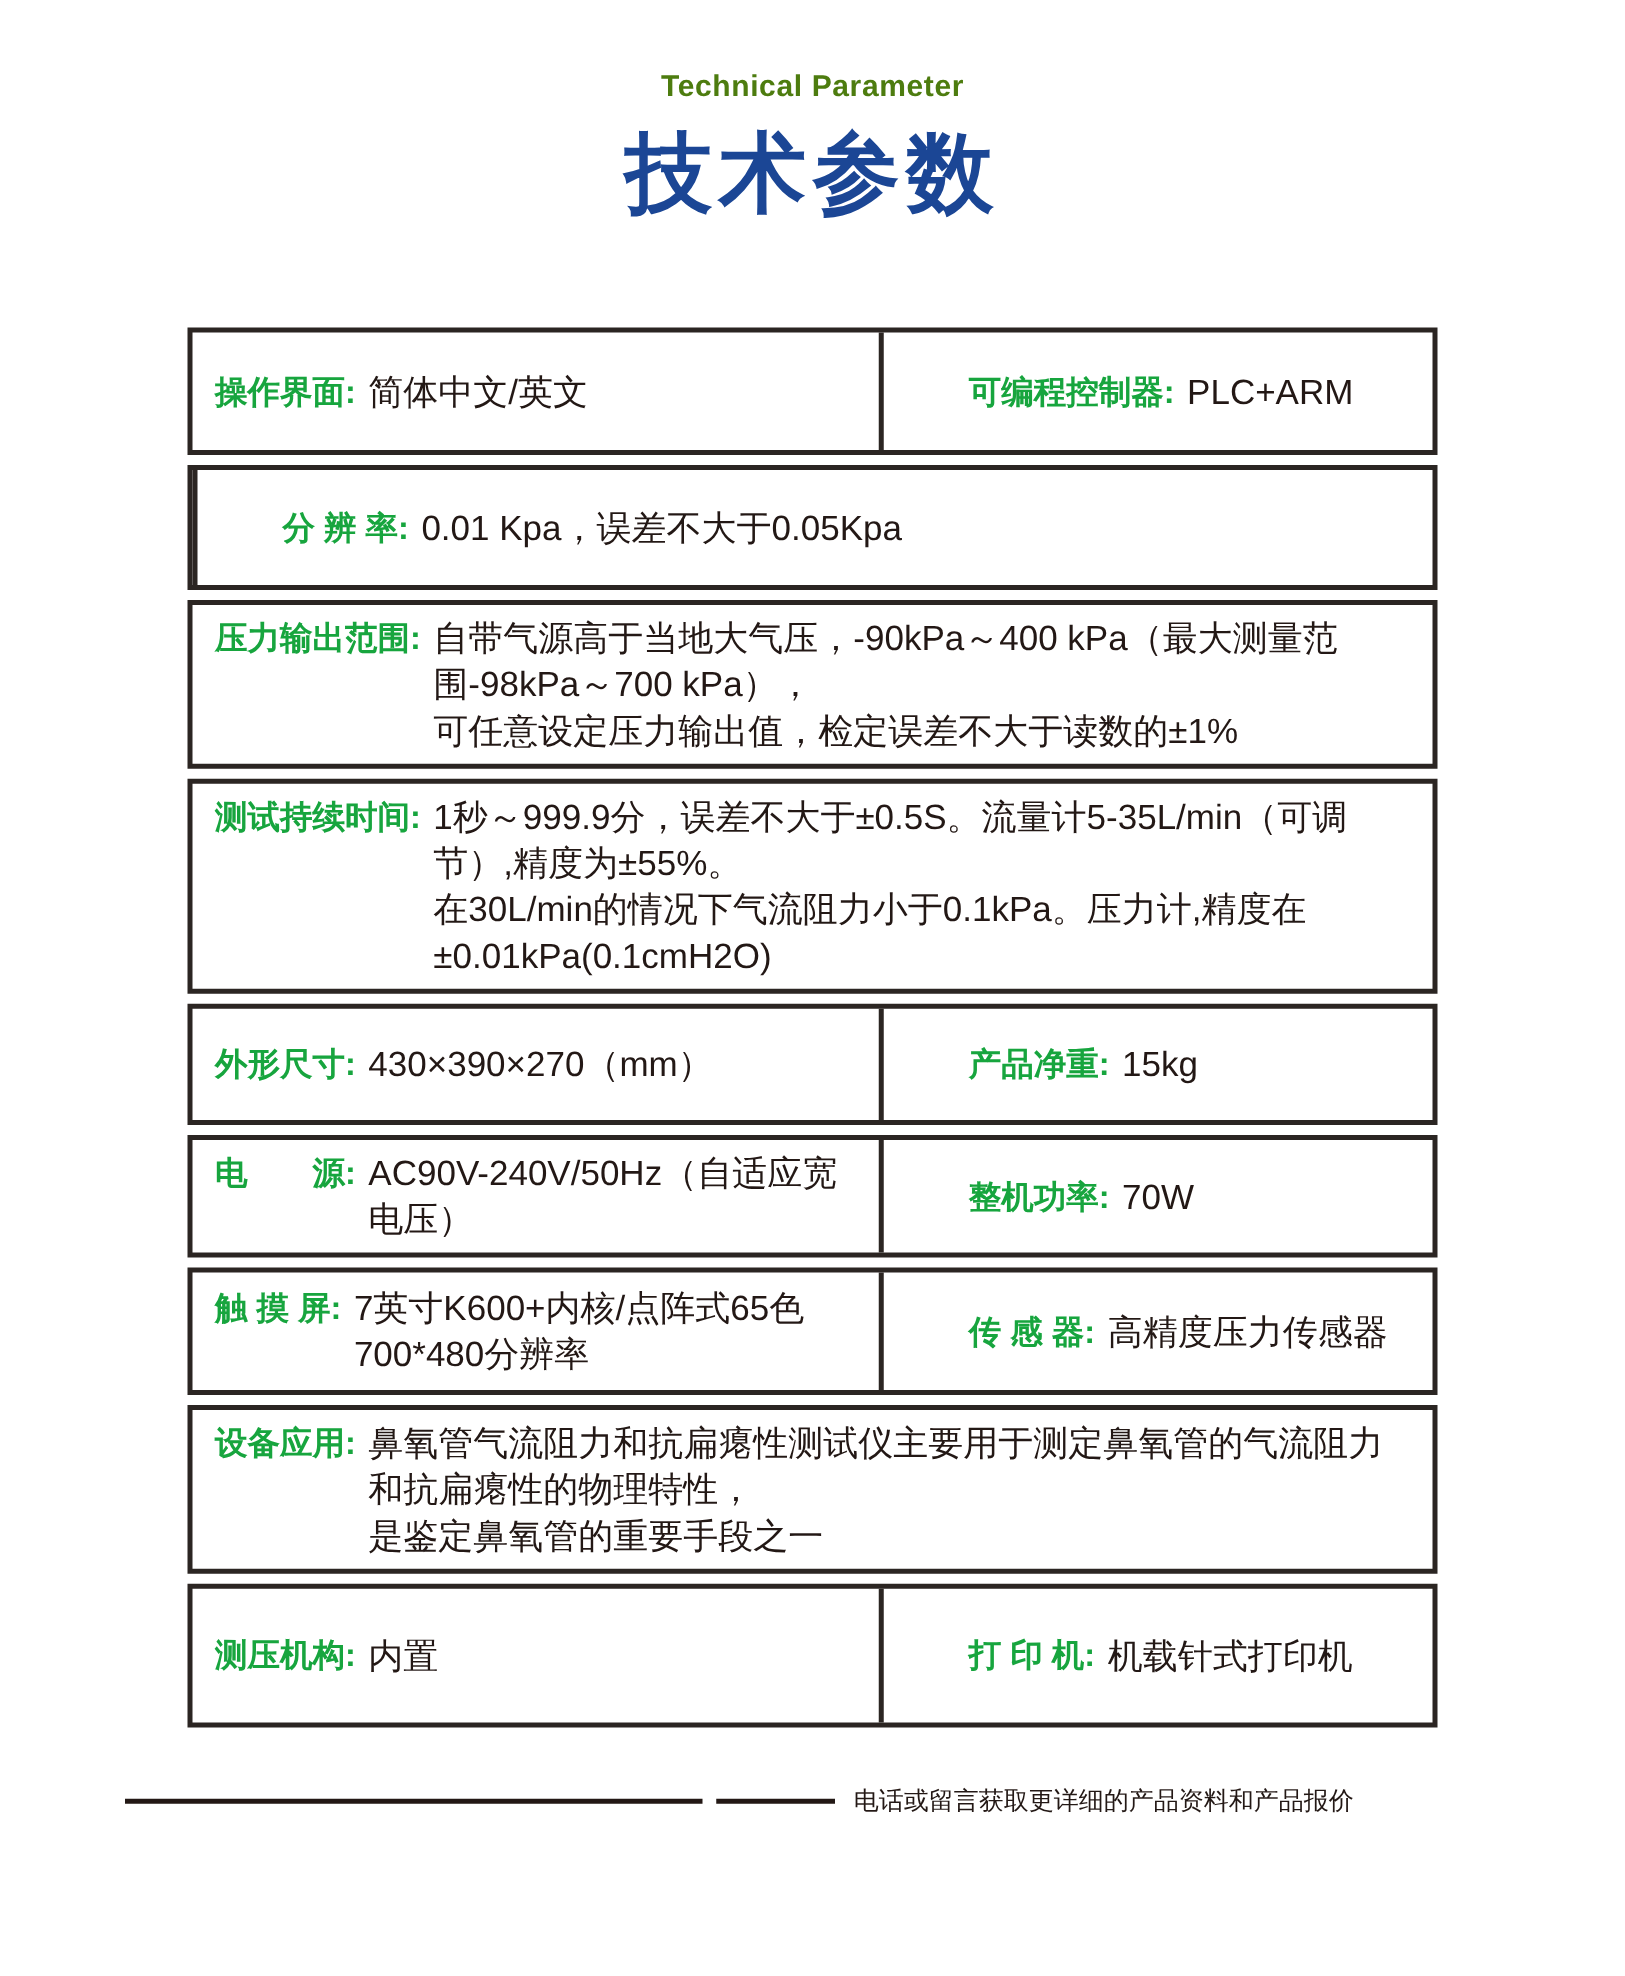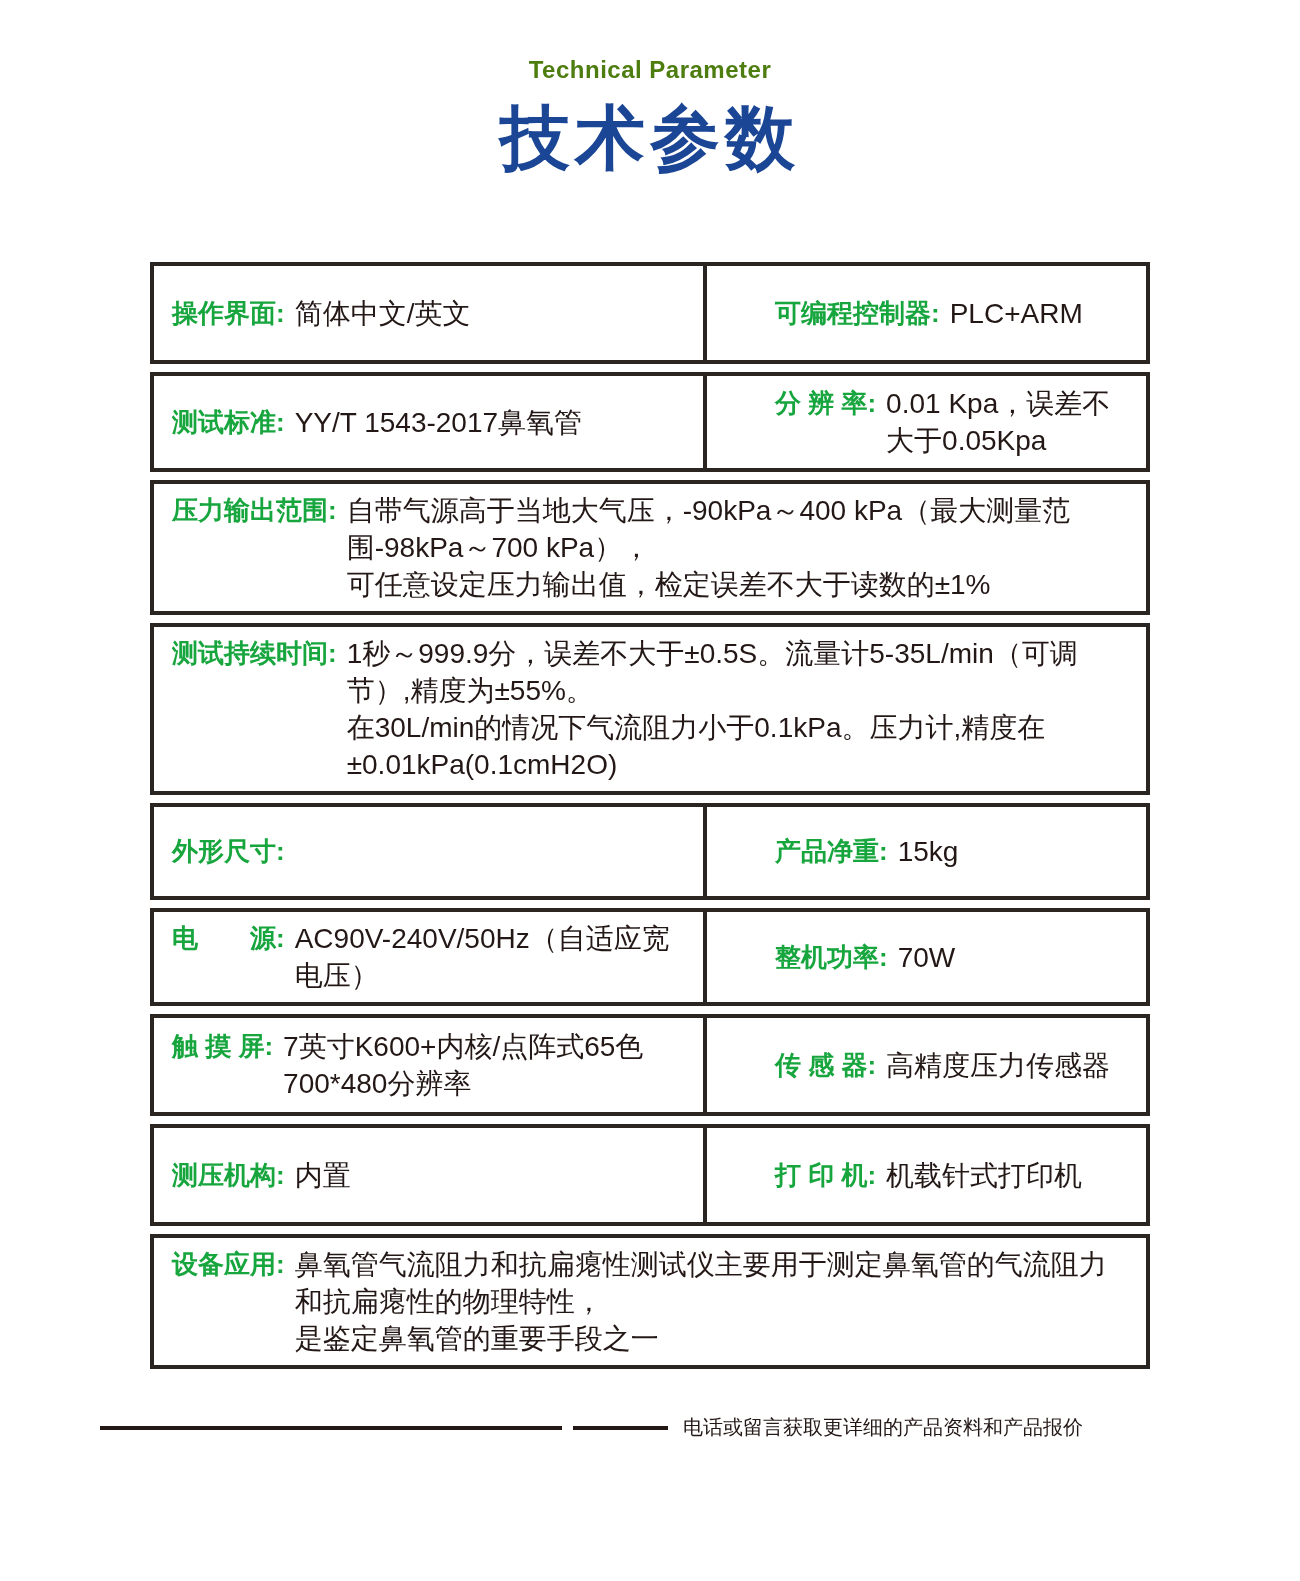--- a/index.html
+++ b/index.html
@@ -74,26 +74,20 @@
       <div class="vdiv"></div>
       <div class="cell right">
         <div class="kv">
           <span class="label">可编程控制器:</span>
           <span class="val"><span class="line">PLC+ARM</span></span>
         </div>
       </div>
     </div>
 
     <div class="row split">
-      <div class="cell left">
-        <div class="kv">
-          <span class="label">测试标准:</span>
-          <span class="val"><span class="line">YY/T 1543-2017鼻氧管</span></span>
-        </div>
-      </div>
       <div class="vdiv"></div>
       <div class="cell right">
         <div class="kv">
           <span class="label">分 辨 率:</span>
           <span class="val"><span class="line">0.01 Kpa，误差不大于0.05Kpa</span></span>
         </div>
       </div>
     </div>
 
     <div class="row full">
@@ -117,20 +111,21 @@
             <span class="line" style="display:block">在30L/min的情况下气流阻力小于0.1kPa。压力计,精度在±0.01kPa(0.1cmH2O)</span>
           </span>
         </div>
       </div>
     </div>
 
     <div class="row split">
       <div class="cell left">
         <div class="kv">
           <span class="label">外形尺寸:</span>
+          <span class="val"><span class="line">430×390×270（mm）</span></span>
         </div>
       </div>
       <div class="vdiv"></div>
       <div class="cell right">
         <div class="kv">
           <span class="label">产品净重:</span>
           <span class="val"><span class="line">15kg</span></span>
         </div>
       </div>
     </div>
@@ -163,44 +158,44 @@
       </div>
       <div class="vdiv"></div>
       <div class="cell right">
         <div class="kv">
           <span class="label">传 感 器:</span>
           <span class="val"><span class="line">高精度压力传感器</span></span>
         </div>
       </div>
     </div>
 
+    <div class="row full">
+      <div class="cell">
+        <div class="kv">
+          <span class="label">设备应用:</span>
+          <span class="val">
+            <span class="line" style="display:block">鼻氧管气流阻力和抗扁瘪性测试仪主要用于测定鼻氧管的气流阻力和抗扁瘪性的物理特性，</span>
+            <span class="line" style="display:block">是鉴定鼻氧管的重要手段之一</span>
+          </span>
+        </div>
+      </div>
+    </div>
+
     <div class="row split">
       <div class="cell left">
         <div class="kv">
           <span class="label">测压机构:</span>
           <span class="val"><span class="line">内置</span></span>
         </div>
       </div>
       <div class="vdiv"></div>
       <div class="cell right">
         <div class="kv">
           <span class="label">打 印 机:</span>
           <span class="val"><span class="line">机载针式打印机</span></span>
-        </div>
-      </div>
-    </div>
-
-    <div class="row full">
-      <div class="cell">
-        <div class="kv">
-          <span class="label">设备应用:</span>
-          <span class="val">
-            <span class="line" style="display:block">鼻氧管气流阻力和抗扁瘪性测试仪主要用于测定鼻氧管的气流阻力和抗扁瘪性的物理特性，</span>
-            <span class="line" style="display:block">是鉴定鼻氧管的重要手段之一</span>
-          </span>
         </div>
       </div>
     </div>
 
   </div>
 
   <div class="footer">
     <div class="rule long"></div>
     <div class="rule short"></div>
     <div class="footer-text">电话或留言获取更详细的产品资料和产品报价</div>

